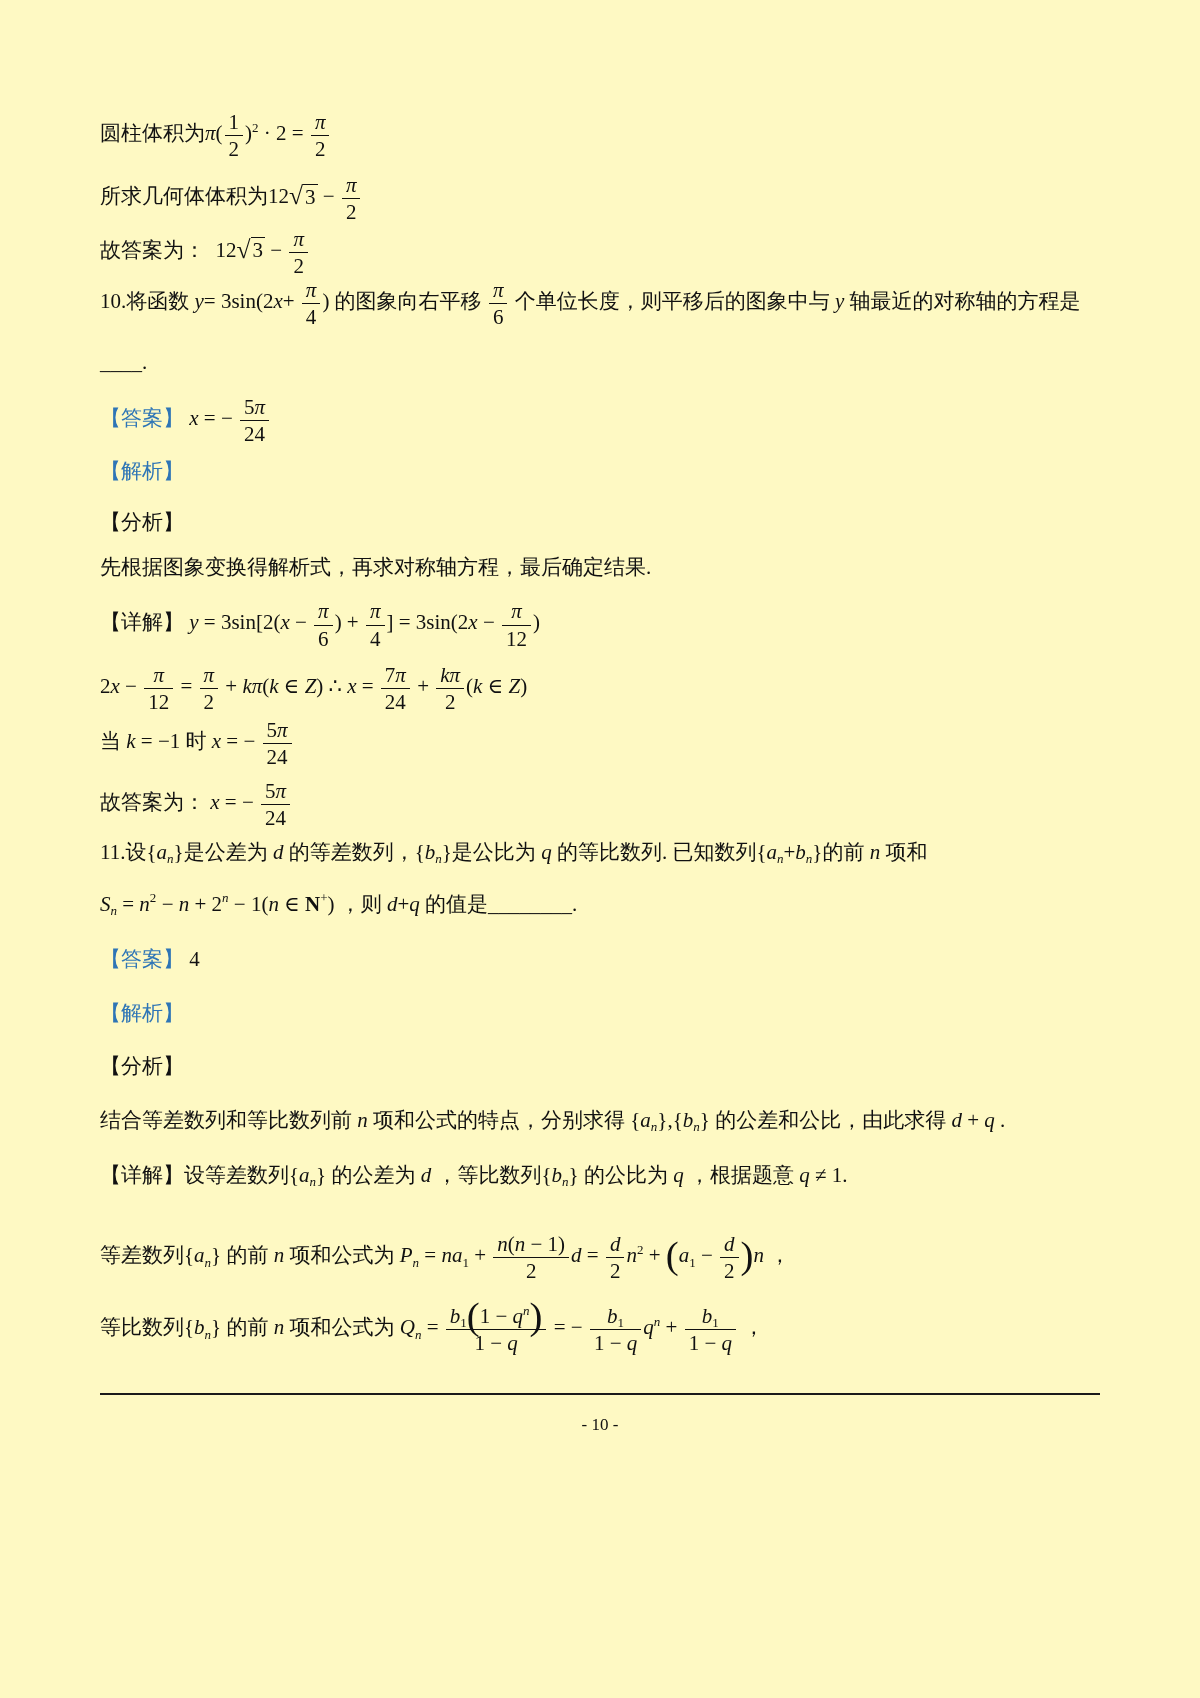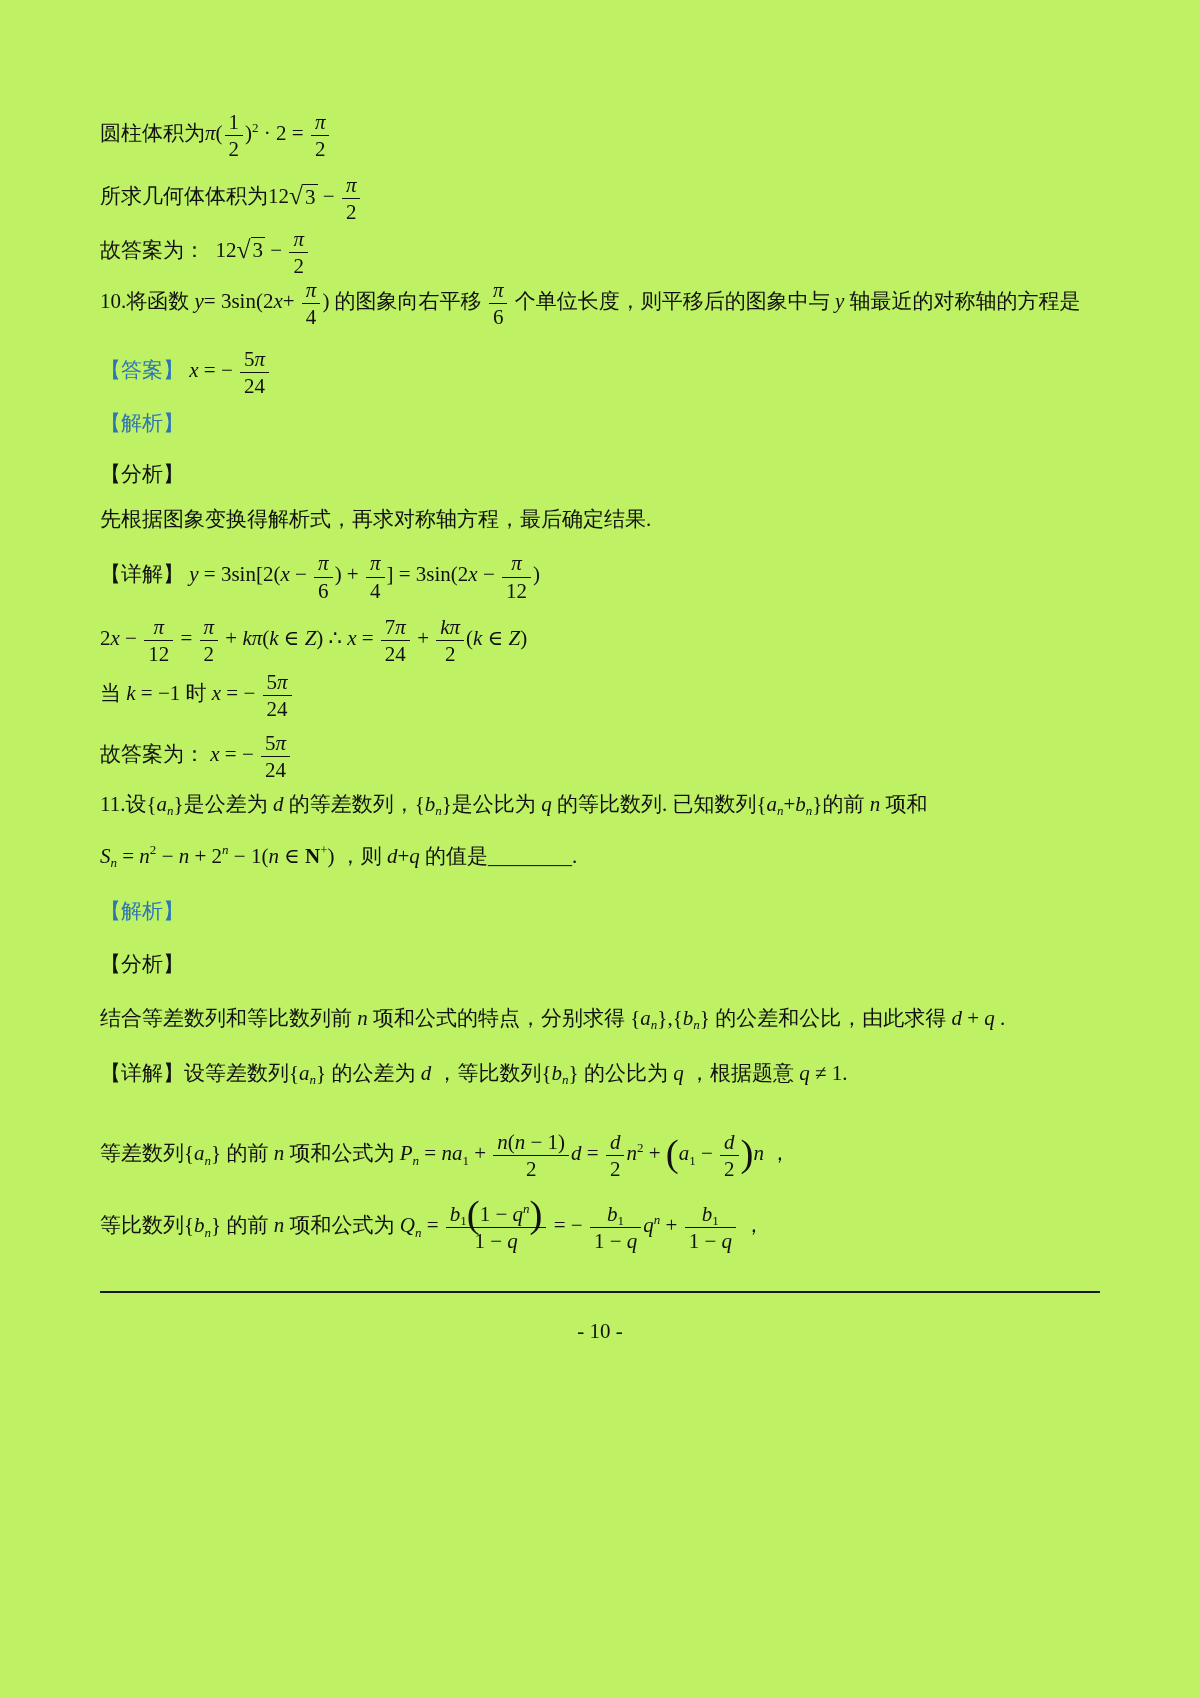--- a/index.html
+++ b/index.html
@@ -1,56 +1,58 @@
 <!DOCTYPE html>
 <html><head>
 <meta charset="utf-8">
 <style>
   html,body{margin:0;padding:0;background:#ffffff;}
   .page{
-    width:1200px;height:1698px;background:#bef264;color:#111;
+    width:1200px;height:1698px;background:#fef9c3;color:#111;
     font-family:"Liberation Serif","DejaVu Serif",serif;
     font-size:21px;line-height:30px;
     box-sizing:border-box;padding:110px 100px 0 100px;
     position:relative;overflow:hidden;
   }
   .line{margin:0 0 14px 0;white-space:normal;}
   .it{font-style:italic;}
   .bd{font-weight:bold;}
   .blue{color:#2E75B6;}
   .frac{display:inline-block;vertical-align:middle;text-align:center;line-height:1.15;margin:0 2px;}
   .num{display:block;padding:0 4px 1px 4px;}
   .den{display:block;border-top:1.5px solid #111;padding:1px 4px 0 4px;}
   .sqrt{white-space:nowrap;display:inline-block;}
   .rad{font-size:1.22em;vertical-align:-2%;}
   .radi{border-top:1.5px solid #111;padding:0 2px;}
   .sup{font-size:0.62em;position:relative;top:-0.62em;line-height:0;}
   .sub{font-size:0.62em;position:relative;top:0.35em;line-height:0;}
   .big{font-size:1.85em;font-weight:300;vertical-align:middle;line-height:0;position:relative;top:-0.06em;}
   .footer-rule{border-top:2px solid #1a1a1a;margin-top:38px;width:100%;}
-  .page-number{text-align:center;font-size:21px;margin-top:23px;color:#111;font-family:Liberation Serif, serif;}
+  .page-number{text-align:center;font-size:17px;margin-top:15px;color:#111;font-family:Liberation Serif, serif;}
 </style>
 </head>
 <body>
 
 <div class="page">
   <div class="line" style="margin-bottom:12px"><span>圆柱体积为</span><span class="it">π</span><span>(</span><span class="frac"><span class="num"><span>1</span></span><span class="den"><span>2</span></span></span><span>)</span><span class="sup"><span>2</span></span><span> · 2 = </span><span class="frac"><span class="num"><span class="it">π</span></span><span class="den"><span>2</span></span></span></div>
   <div class="line" style="margin-bottom:2px"><span>所求几何体体积为</span><span>12</span><span class="sqrt"><span class="rad">√</span><span class="radi"><span>3</span></span></span><span> − </span><span class="frac"><span class="num"><span class="it">π</span></span><span class="den"><span>2</span></span></span></div>
   <div class="line" style="margin-bottom:0"><span>故答案为：&nbsp;&nbsp;</span><span>12</span><span class="sqrt"><span class="rad">√</span><span class="radi"><span>3</span></span></span><span> − </span><span class="frac"><span class="num"><span class="it">π</span></span><span class="den"><span>2</span></span></span></div>
   <div class="line" style="margin-bottom:18px"><span>10.将函数 </span><span class="it">y</span><span>= 3sin(2</span><span class="it">x</span><span>+ </span><span class="frac"><span class="num"><span class="it">π</span></span><span class="den"><span>4</span></span></span><span>) 的图象向右平移 </span><span class="frac"><span class="num"><span class="it">π</span></span><span class="den"><span>6</span></span></span><span> 个单位长度，则平移后的图象中与 </span><span class="it">y</span><span> 轴最近的对称轴的方程是</span></div>
+  <div class="line" style="margin-bottom:18px"><span>____.</span></div>
   <div class="line" style="margin-bottom:10px"><span class="blue">【答案】</span><span>&nbsp;</span><span class="it">x</span><span> = − </span><span class="frac"><span class="num"><span>5</span><span class="it">π</span></span><span class="den"><span>24</span></span></span></div>
   <div class="line" style="margin-bottom:21px"><span class="blue">【解析】</span></div>
   <div class="line" style="margin-bottom:15px"><span>【分析】</span></div>
   <div class="line" style="margin-bottom:17px"><span>先根据图象变换得解析式，再求对称轴方程，最后确定结果.</span></div>
   <div class="line" style="margin-bottom:12px"><span>【详解】&nbsp;</span><span class="it">y</span><span> = 3sin[2(</span><span class="it">x</span><span> − </span><span class="frac"><span class="num"><span class="it">π</span></span><span class="den"><span>6</span></span></span><span>) + </span><span class="frac"><span class="num"><span class="it">π</span></span><span class="den"><span>4</span></span></span><span>] = 3sin(2</span><span class="it">x</span><span> − </span><span class="frac"><span class="num"><span class="it">π</span></span><span class="den"><span>12</span></span></span><span>)</span></div>
   <div class="line" style="margin-bottom:4px"><span>2</span><span class="it">x</span><span> − </span><span class="frac"><span class="num"><span class="it">π</span></span><span class="den"><span>12</span></span></span><span> = </span><span class="frac"><span class="num"><span class="it">π</span></span><span class="den"><span>2</span></span></span><span> + </span><span class="it">k</span><span class="it">π</span><span>(</span><span class="it">k</span><span> ∈ </span><span class="it">Z</span><span>) ∴ </span><span class="it">x</span><span> = </span><span class="frac"><span class="num"><span>7</span><span class="it">π</span></span><span class="den"><span>24</span></span></span><span> + </span><span class="frac"><span class="num"><span class="it">k</span><span class="it">π</span></span><span class="den"><span>2</span></span></span><span>(</span><span class="it">k</span><span> ∈ </span><span class="it">Z</span><span>)</span></div>
   <div class="line" style="margin-bottom:10px"><span>当 </span><span class="it">k</span><span> = −1 时 </span><span class="it">x</span><span> = − </span><span class="frac"><span class="num"><span>5</span><span class="it">π</span></span><span class="den"><span>24</span></span></span></div>
   <div class="line" style="margin-bottom:6px"><span>故答案为：&nbsp;</span><span class="it">x</span><span> = − </span><span class="frac"><span class="num"><span>5</span><span class="it">π</span></span><span class="den"><span>24</span></span></span></div>
   <div class="line" style="margin-bottom:22px"><span>11.设{</span><span class="it">a</span><span class="sub"><span class="it">n</span></span><span>}是公差为 </span><span class="it">d</span><span> 的等差数列，{</span><span class="it">b</span><span class="sub"><span class="it">n</span></span><span>}是公比为 </span><span class="it">q</span><span> 的等比数列. 已知数列{</span><span class="it">a</span><span class="sub"><span class="it">n</span></span><span>+</span><span class="it">b</span><span class="sub"><span class="it">n</span></span><span>}的前 </span><span class="it">n</span><span> 项和</span></div>
   <div class="line" style="margin-bottom:25px"><span class="it">S</span><span class="sub"><span class="it">n</span></span><span> = </span><span class="it">n</span><span class="sup"><span>2</span></span><span> − </span><span class="it">n</span><span> + 2</span><span class="sup"><span class="it">n</span></span><span> − 1(</span><span class="it">n</span><span> ∈ </span><span class="bd">N</span><span class="sup"><span>+</span></span><span>) ，则 </span><span class="it">d</span><span>+</span><span class="it">q</span><span> 的值是________.</span></div>
+  <div class="line" style="margin-bottom:24px"><span class="blue">【答案】</span><span>&nbsp;4</span></div>
   <div class="line" style="margin-bottom:23px"><span class="blue">【解析】</span></div>
   <div class="line" style="margin-bottom:24px"><span>【分析】</span></div>
   <div class="line" style="margin-bottom:25px"><span>结合等差数列和等比数列前 </span><span class="it">n</span><span> 项和公式的特点，分别求得 {</span><span class="it">a</span><span class="sub"><span class="it">n</span></span><span>},{</span><span class="it">b</span><span class="sub"><span class="it">n</span></span><span>} 的公差和公比，由此求得 </span><span class="it">d</span><span> + </span><span class="it">q</span><span> .</span></div>
   <div class="line" style="margin-bottom:42px"><span>【详解】设等差数列{</span><span class="it">a</span><span class="sub"><span class="it">n</span></span><span>} 的公差为 </span><span class="it">d</span><span> ，等比数列{</span><span class="it">b</span><span class="sub"><span class="it">n</span></span><span>} 的公比为 </span><span class="it">q</span><span> ，根据题意 </span><span class="it">q</span><span> ≠ 1.</span></div>
   <div class="line" style="margin-bottom:21px"><span>等差数列{</span><span class="it">a</span><span class="sub"><span class="it">n</span></span><span>} 的前 </span><span class="it">n</span><span> 项和公式为 </span><span class="it">P</span><span class="sub"><span class="it">n</span></span><span> = </span><span class="it">na</span><span class="sub"><span>1</span></span><span> + </span><span class="frac"><span class="num"><span class="it">n</span><span>(</span><span class="it">n</span><span> − 1)</span></span><span class="den"><span>2</span></span></span><span class="it">d</span><span> = </span><span class="frac"><span class="num"><span class="it">d</span></span><span class="den"><span>2</span></span></span><span class="it">n</span><span class="sup"><span>2</span></span><span> + </span><span class="big">(</span><span class="it">a</span><span class="sub"><span>1</span></span><span> − </span><span class="frac"><span class="num"><span class="it">d</span></span><span class="den"><span>2</span></span></span><span class="big">)</span><span class="it">n</span><span> ，</span></div>
   <div class="line" style="margin-bottom:0"><span>等比数列{</span><span class="it">b</span><span class="sub"><span class="it">n</span></span><span>} 的前 </span><span class="it">n</span><span> 项和公式为 </span><span class="it">Q</span><span class="sub"><span class="it">n</span></span><span> = </span><span class="frac"><span class="num"><span class="it">b</span><span class="sub"><span>1</span></span><span class="big">(</span><span>1 − </span><span class="it">q</span><span class="sup"><span class="it">n</span></span><span class="big">)</span></span><span class="den"><span>1 − </span><span class="it">q</span></span></span><span> = − </span><span class="frac"><span class="num"><span class="it">b</span><span class="sub"><span>1</span></span></span><span class="den"><span>1 − </span><span class="it">q</span></span></span><span class="it">q</span><span class="sup"><span class="it">n</span></span><span> + </span><span class="frac"><span class="num"><span class="it">b</span><span class="sub"><span>1</span></span></span><span class="den"><span>1 − </span><span class="it">q</span></span></span><span> ，</span></div>
 
   <div class="footer-rule"></div>
   <div class="page-number">- 10 -</div>
 </div>

